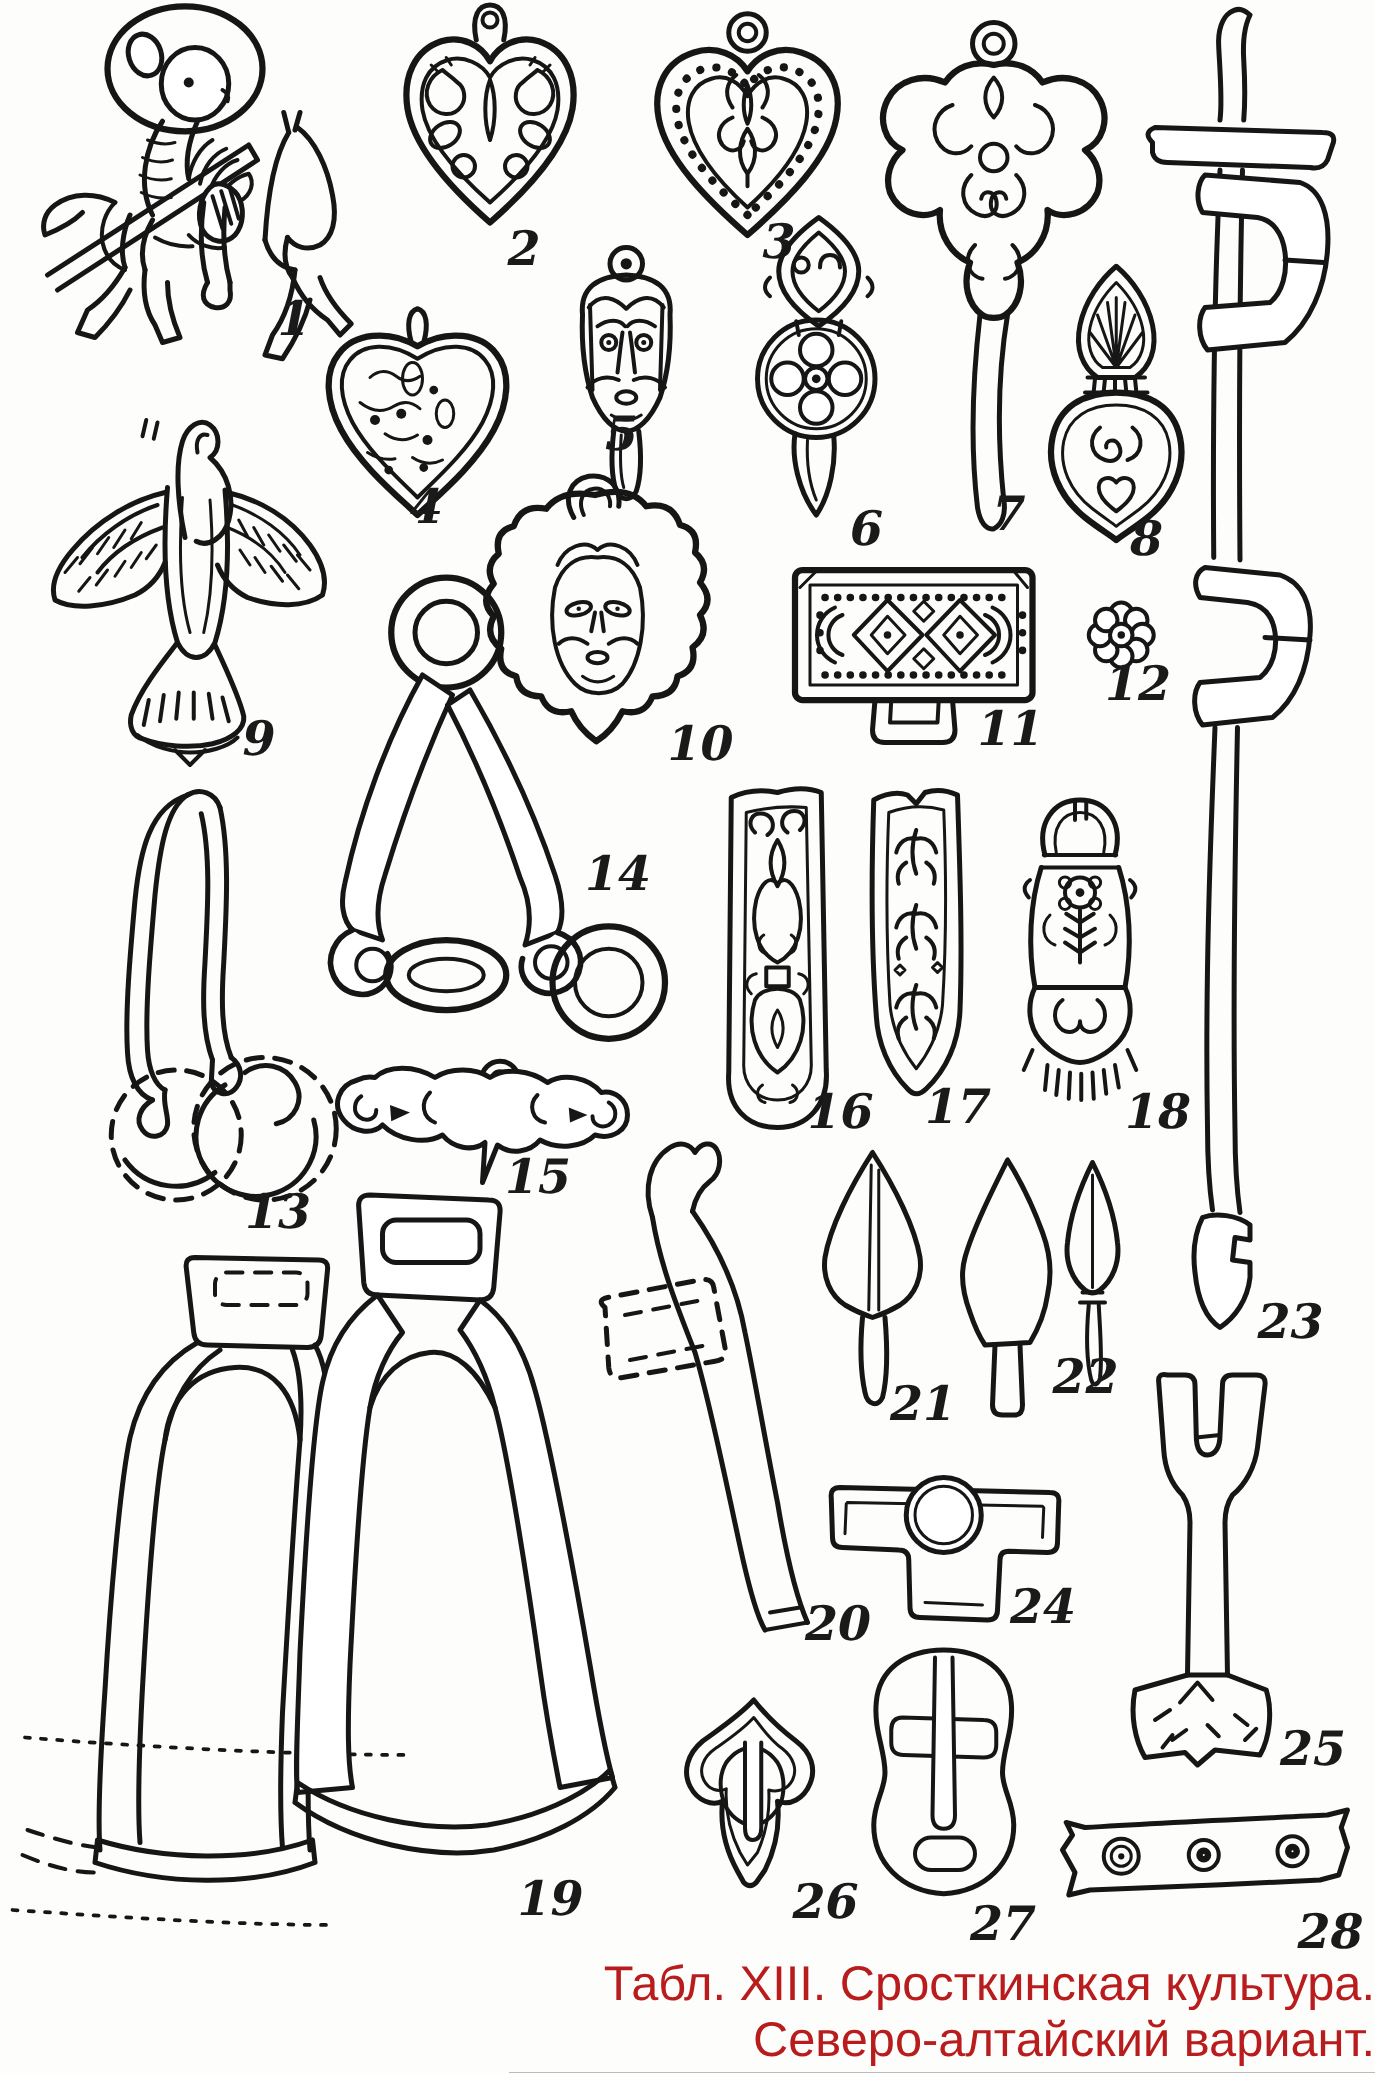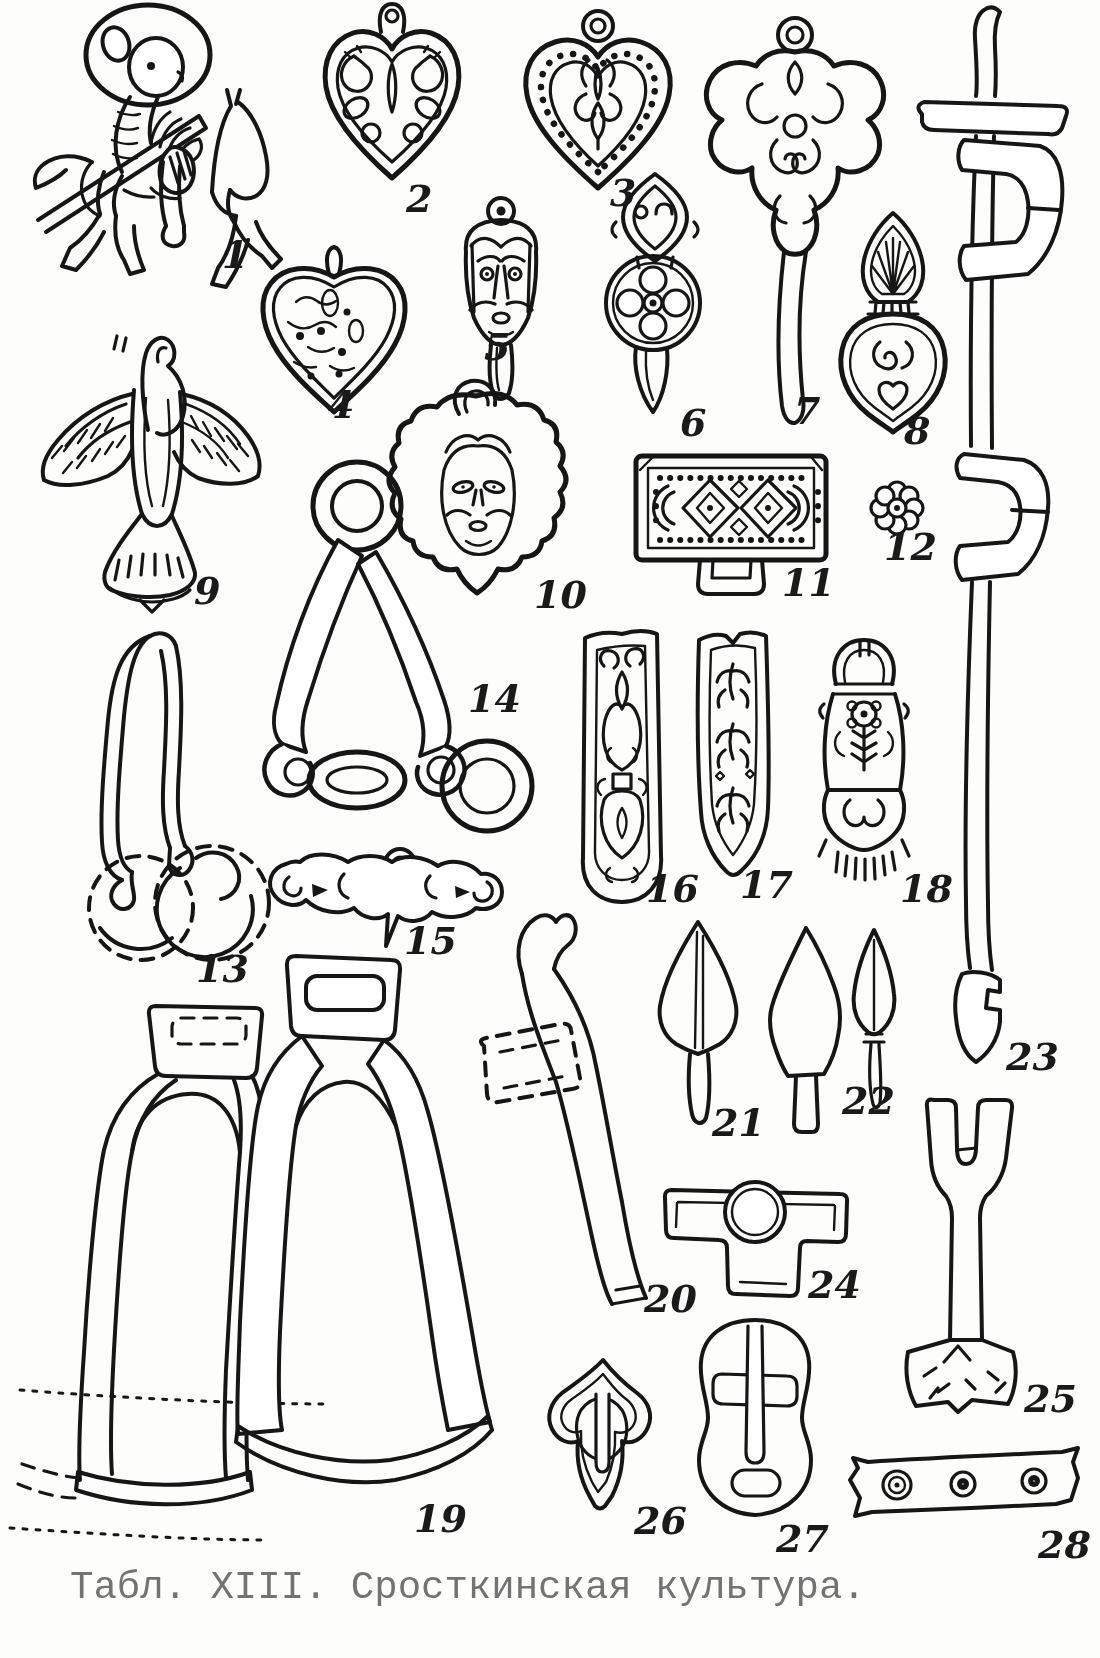--- a/index.html
+++ b/index.html
@@ -8,21 +8,21 @@
   .art *{fill:none;stroke:#161616;stroke-width:4;stroke-linecap:round;stroke-linejoin:round;}
   .art .w{fill:#fff;}
   .art .ink{fill:#161616;stroke:none;}
   .art .thin{stroke-width:2.4;}
   .art .mid{stroke-width:3.2;}
   .art .bold{stroke-width:5;}
   .art .dash{stroke-dasharray:13 10;}
   .art .dotted{stroke-dasharray:0.1 13;stroke-width:6.5;}
   .art .scratch{stroke-dasharray:4 9;stroke-width:3;}
   .art text{stroke:none;fill:#1a1a1a;font:italic 700 38px "DejaVu Serif",serif;}
-  .caption{position:absolute;left:70px;width:1030px;text-align:left;color:#737373;font-family:Liberation Mono, monospace;}
+  .caption{position:absolute;left:70px;width:1030px;text-align:right;color:#b91c1c;}
   .cap1{top:1566px;font-size:39px;}
   .cap2{top:1611px;font-size:39px;}
 </style>
 </head>
 <body>
 
 <div class="page">
 <svg class="art" width="1100" height="1658" viewBox="0 0 1100 1658">
 
   <g>
@@ -432,13 +432,14 @@
     <circle cx="963" cy="1484" r="6" class="ink"></circle>
     <circle cx="963" cy="1484" r="2" class="w thin"></circle>
     <circle cx="1034" cy="1481" r="12" class="mid"></circle>
     <circle cx="1034" cy="1481" r="6" class="ink"></circle>
     <circle cx="1034" cy="1481" r="2" class="w thin"></circle>
     <text x="1038" y="1558">28</text>
   </g>
 </svg>
 
 <div class="caption cap1">Табл. XIII. Сросткинская культура.</div>
+<div class="caption cap2">Северо-алтайский вариант.</div>
 </div>
 
 </body></html>

